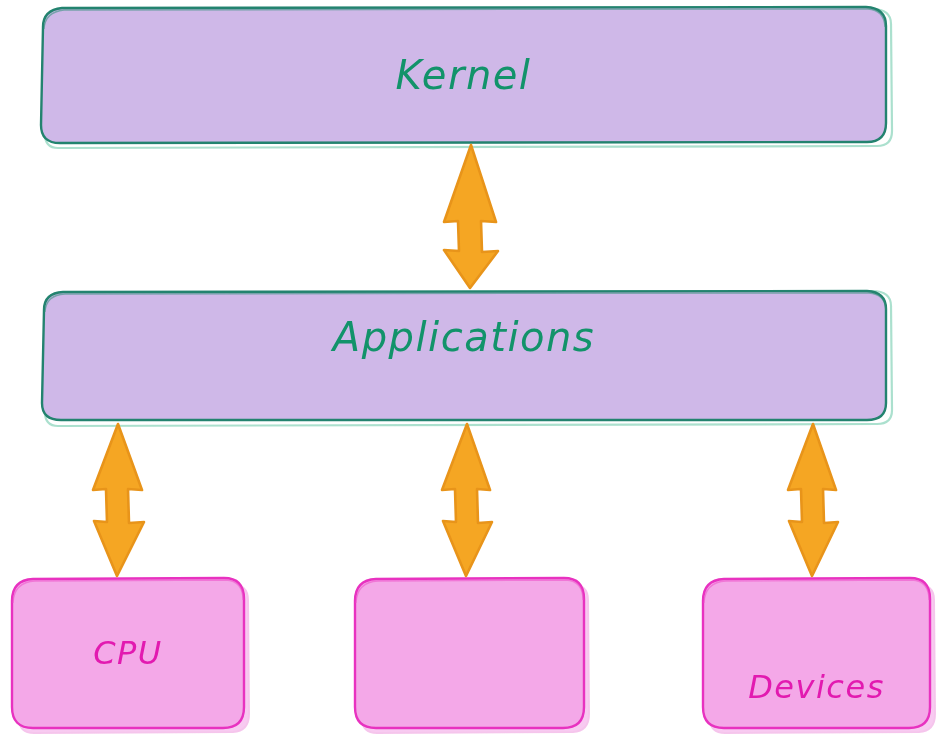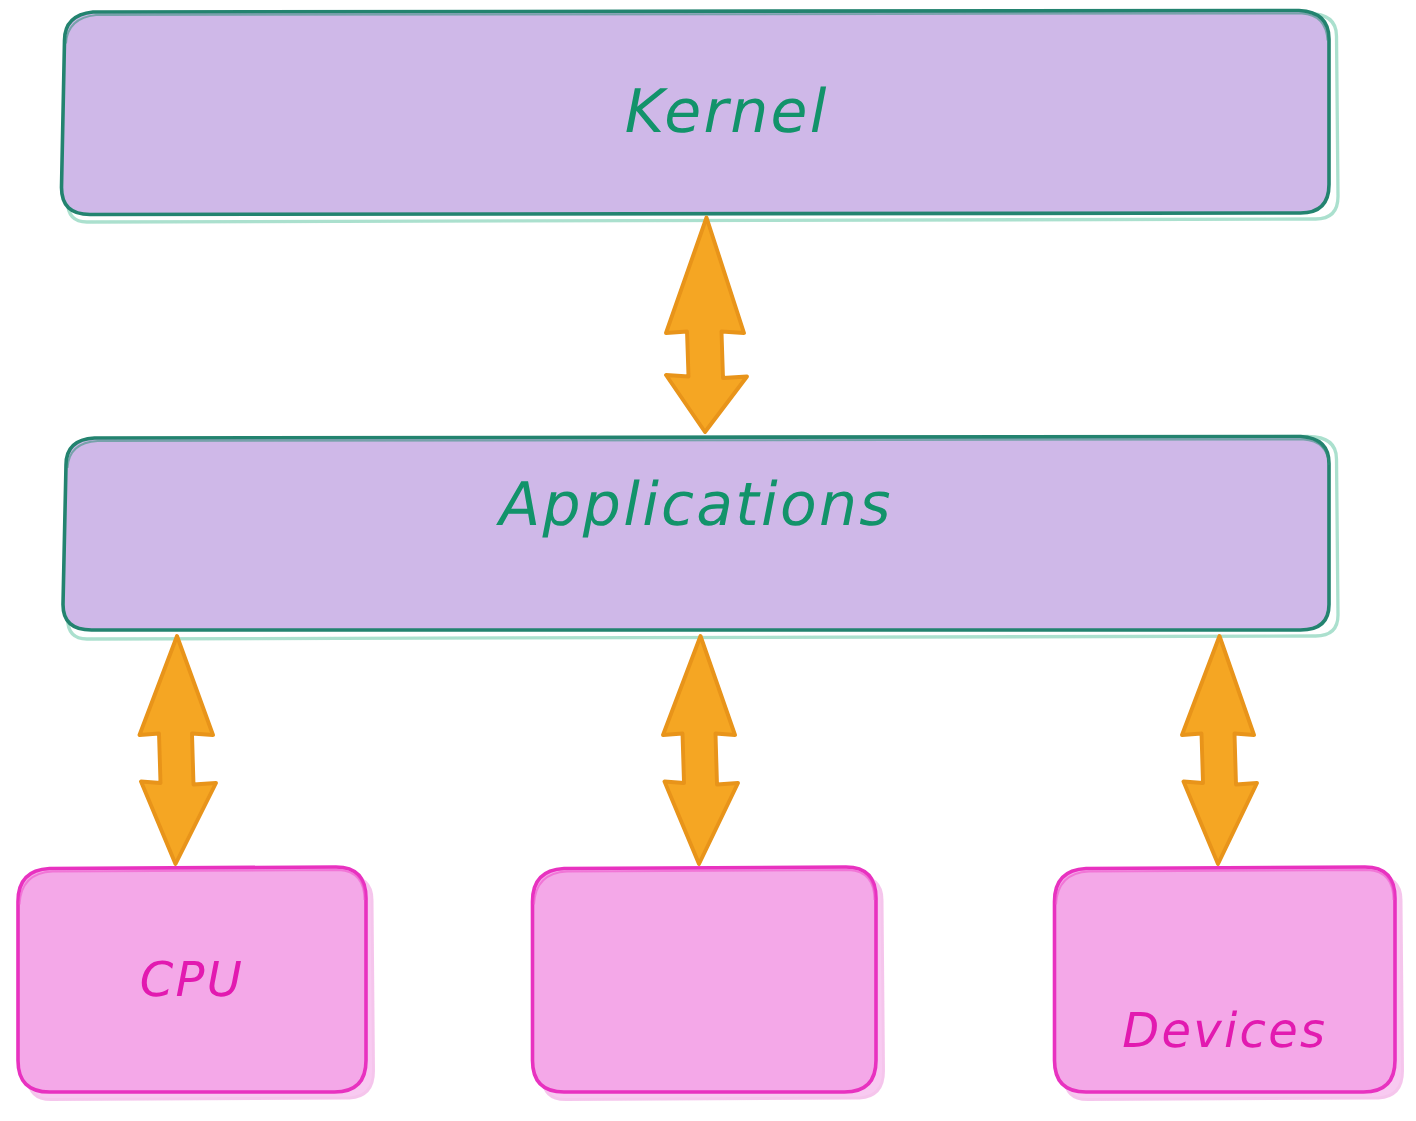--- a/index.html
+++ b/index.html
@@ -97,21 +97,21 @@
     <g>
       <path d="M 467 424 L 490 490 L 477 489 L 478 523 L 492 522 L 466 576 L 443 521 L 456 522 L 455 489 L 442 490 Z" fill="#f5a623" stroke="#e8941a" stroke-width="2.6" stroke-linejoin="round"></path>
     </g>
 
     <g>
       <path d="M 813 424 L 836 490 L 823 489 L 824 523 L 838 522 L 812 576 L 789 521 L 802 522 L 801 489 L 788 490 Z" fill="#f5a623" stroke="#e8941a" stroke-width="2.6" stroke-linejoin="round"></path>
     </g>
 
   </svg>
 
-  <div class="node-label label-kernel" style="left:41px; top:7px; width:845px; height:136px;margin-left:21px;">Kernel</div>
+  <div class="node-label label-kernel" style="left:41px; top:7px; width:845px; height:136px;">Kernel</div>
 
   <div class="node-label label-applications" style="left:42px; top:291px; width:844px; height:92px;">Applications</div>
 
   <div class="node-label label-leaf" style="left:12px; top:578px; width:232px; height:150px;">CPU</div>
 
 
   <div class="node-label label-leaf" style="left:703px; top:612px; width:227px; height:150px;">Devices</div>
 
 </div>
 

